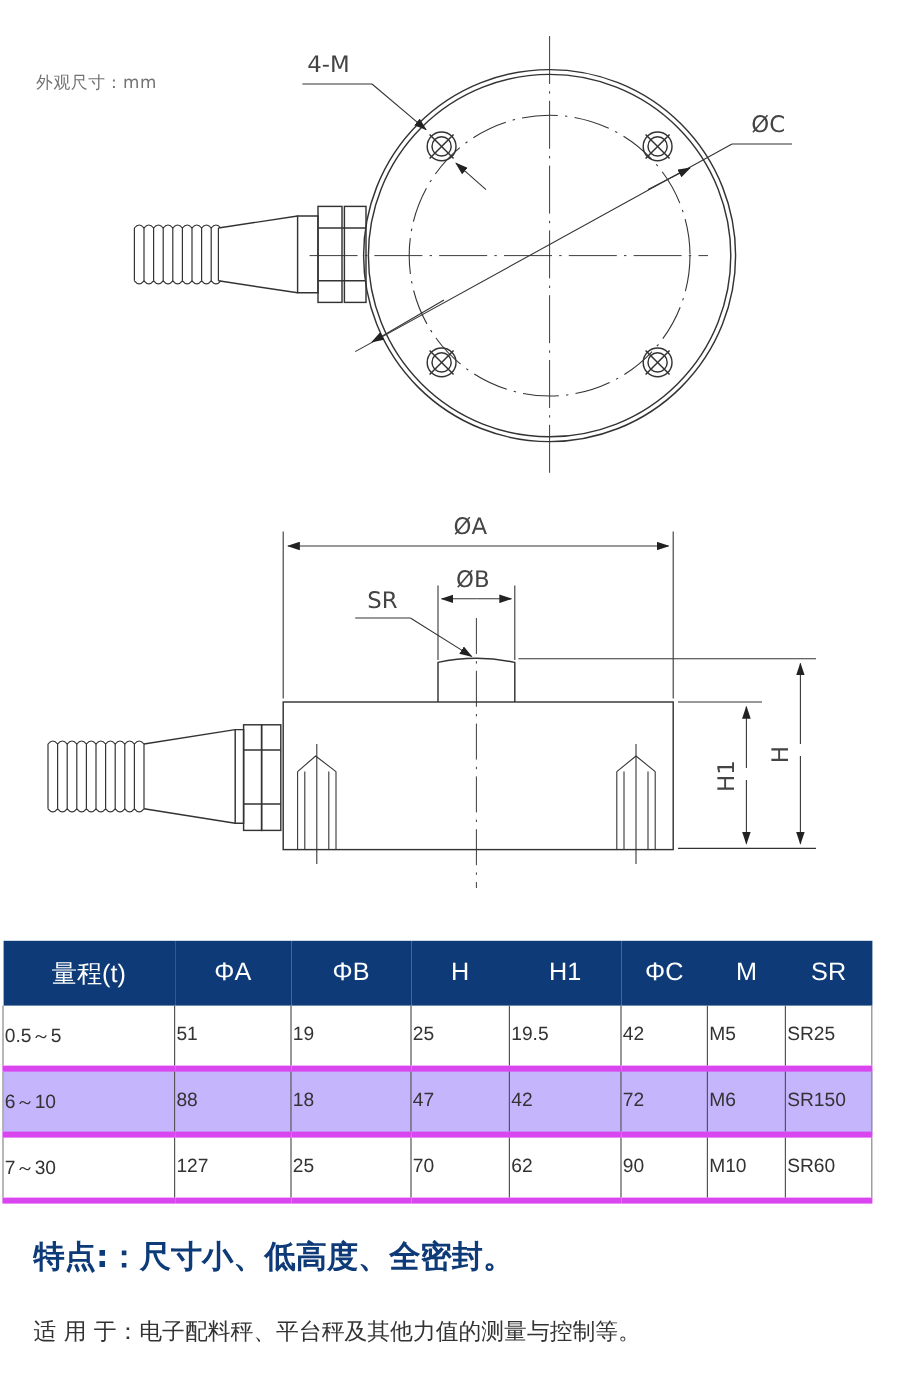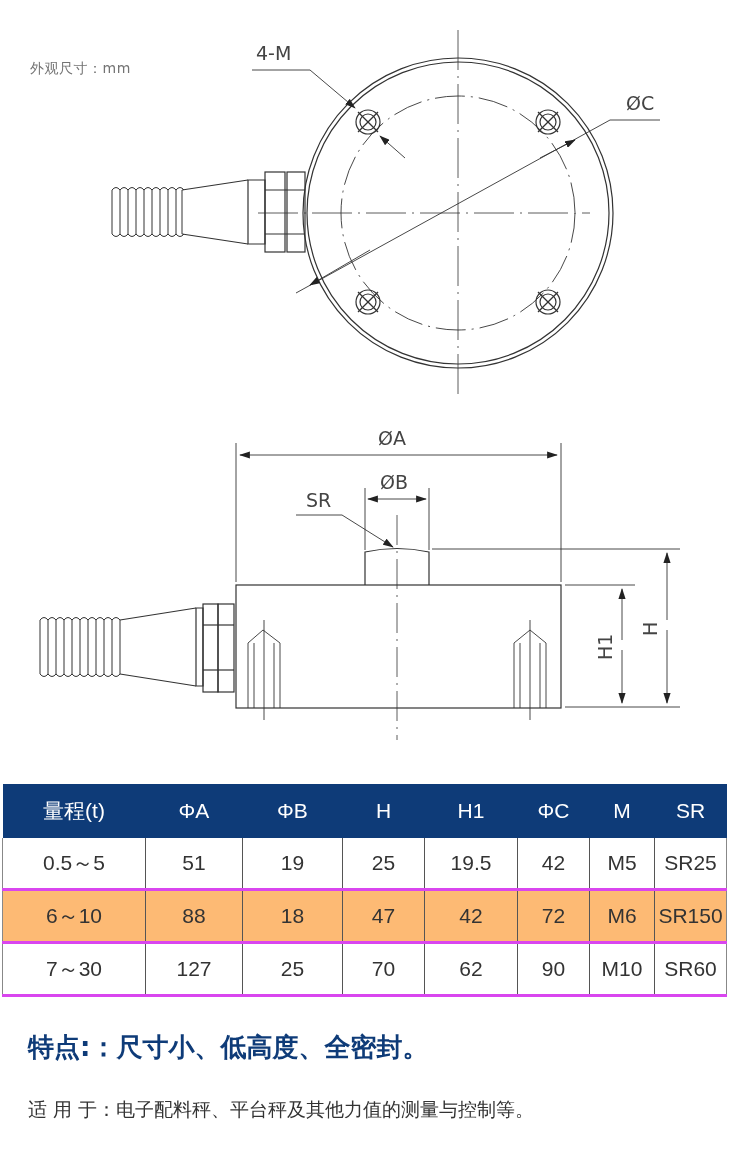--- a/index.html
+++ b/index.html
@@ -1,24 +1,24 @@
 <!DOCTYPE html>
 <html><head>
 <meta charset="utf-8">
 <style>
   html,body{margin:0;padding:0;background:#fff;}
   body{width:750px;height:1159px;position:relative;overflow:hidden;font-family:"DejaVu Sans","Liberation Sans",sans-serif;color:#222;}
   .unit-label{position:absolute;left:30px;top:60px;font-size:14px;color:#737373;letter-spacing:0.5px;}
   .drawing{position:absolute;left:0;top:0;}
   .tbl{position:absolute;left:2px;top:784px;width:724px;border-collapse:collapse;table-layout:fixed;}
   .tbl th{background:#0e3b78;color:#fff;font-weight:normal;font-size:21px;height:52px;text-align:center;font-family:"Liberation Sans",sans-serif;}
-  .tbl td{height:48px;text-align:center;font-size:21px;color:#333;border-left:1px solid #555;border-bottom:3px solid #d946ef;font-family:"Liberation Sans",sans-serif;}
+  .tbl td{height:48px;font-size:16px;color:#333;border-left:1px solid #555;border-bottom:5px solid #d946ef;font-family:"Liberation Sans",sans-serif;}
   .tbl tr td:first-child{border-left:1px solid #888;}
   .tbl tr td:last-child{border-right:1px solid #888;}
-  .tbl tr.alt td{background:#fdba74;}
+  .tbl tr.alt td{background:#c4b5fd;}
   .feature{position:absolute;left:28px;top:1030px;font-size:26px;font-weight:bold;color:#0e3b78;font-family:"DejaVu Sans",sans-serif;text-align:right;}
   .usage{position:absolute;left:28px;top:1078px;font-size:19px;color:#333;font-family:"DejaVu Sans",sans-serif;margin-top:19px;}
   .lbl{font-family:"DejaVu Sans",sans-serif;font-size:19px;fill:#444;}
 </style>
 </head>
 <body>
 
 <div class="unit-label">外观尺寸：mm</div>
 
 <svg class="drawing" width="750" height="780" xmlns="http://www.w3.org/2000/svg">

